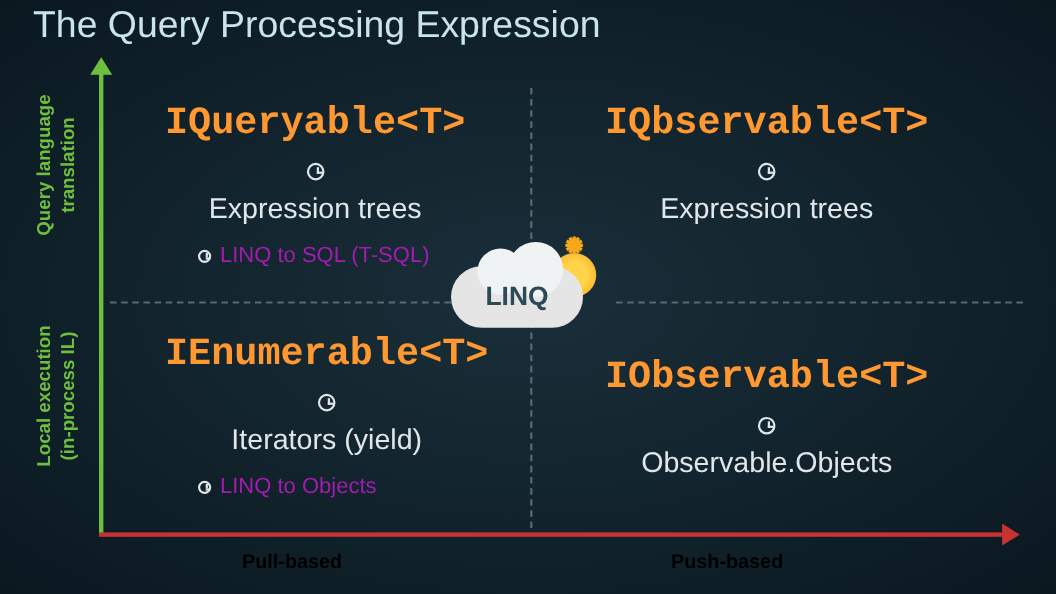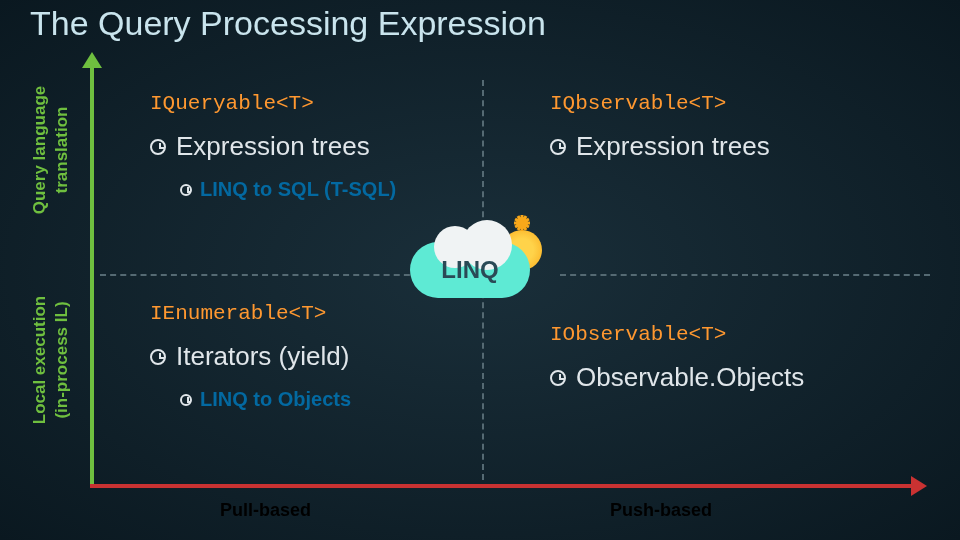--- a/index.html
+++ b/index.html
@@ -105,36 +105,37 @@
   .hdash-right {
     position: absolute;
     left: 560px;
     top: 274px;
     width: 370px;
     border-top: 2px dashed #556a73;
   }
   
   .code {
     font-family: "Courier New", monospace;
-    font-weight: 400;
+    font-weight: 700;
     color: #ff9830;
-    font-size: 21px;
+    font-size: 35px;
   }
   .main {
     font-size: 26px;
     font-weight: 400;
     color: #e0e6ea;
     display: flex;
     align-items: center;
     gap: 10px;
+    flex-direction: column;
   }
   .sub {
     font-size: 20px;
-    font-weight: 700;
-    color: #0369a1;
+    font-weight: 400;
+    color: #a21caf;
     display: flex;
     align-items: center;
     gap: 8px;
     margin-left: 30px;
   }
   .bullet-clock, .bullet-clock-sm {
     display: inline-block;
     border-radius: 50%;
     border: 2px solid #e0e6ea;
     position: relative;
@@ -167,21 +168,21 @@
   .q-tr { left: 550px; top: 92px; }
   .q-bl { left: 150px; top: 302px; }
   .q-br { left: 550px; top: 302px; margin-top: 21px; }
   
   .cloud {
     position: absolute;
     left: 410px;
     top: 242px;
     width: 120px;
     height: 56px;
-    background: #5eead4;
+    background: #e5e5e5;
     border-radius: 28px;
     display: flex;
     align-items: center;
     justify-content: center;
     font-weight: 700;
     font-size: 24px;
     color: #2a4a56;
     text-align: right;
   }
   .cloud::before, .cloud::after {

